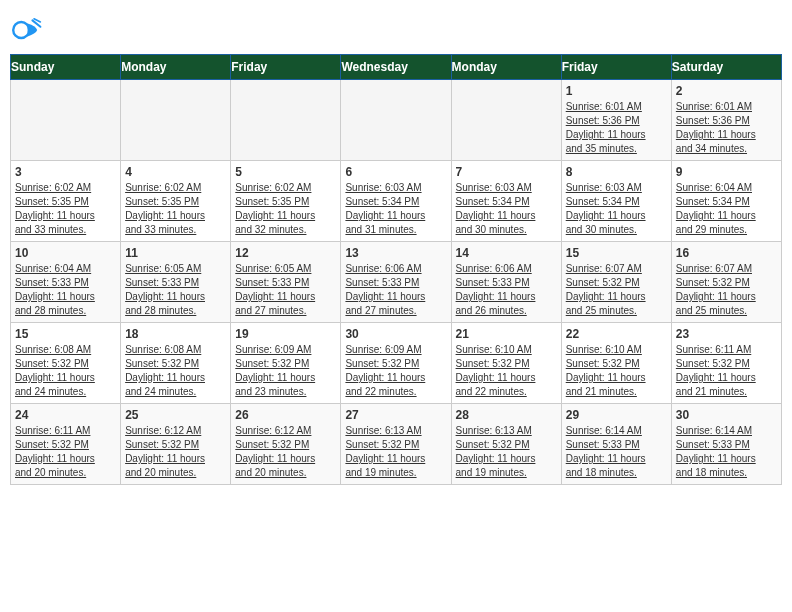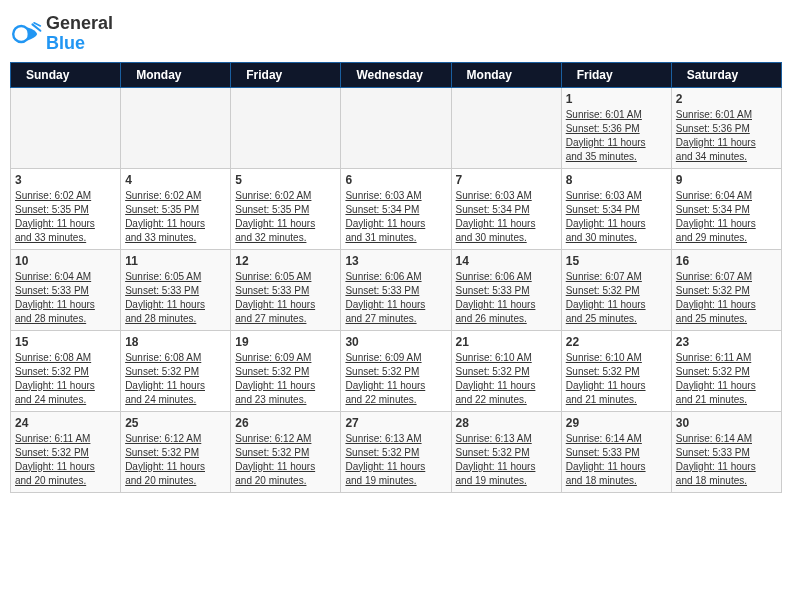--- a/index.html
+++ b/index.html
@@ -44,25 +44,25 @@
     .location {
       font-size: 16px;
       color: #555;
     }
     .calendar {
       width: 100%;
       border-collapse: collapse;
       border: 1px solid #ccc;
     }
     .calendar th {
-      background-color: #0f172a;
+      background-color: #14532d;
       color: #fff;
       font-size: 12px;
       font-weight: bold;
-      padding: 5px 15px;
+      padding: 5px 0;
       text-align: left;
       border: 1px solid #1a5fa0;
     }
     .calendar td {
       border: 1px solid #ccc;
       vertical-align: top;
       padding: 4px;
       width: 110px;
       min-height: 80px;
       font-size: 10px;
@@ -93,24 +93,20 @@
 <body>
 
 <div class="header">
   <div class="logo">
     <svg class="logo-icon" viewBox="0 0 40 40">
       <circle cx="14" cy="20" r="10" fill="none" stroke="#2196f3" stroke-width="3"></circle>
       <path d="M22 12 Q32 15 34 20 Q32 25 22 28" fill="#2196f3"></path>
       <path d="M28 8 L38 16" stroke="#2196f3" stroke-width="2.5" stroke-linecap="round"></path>
       <path d="M30 6 L38 10" stroke="#2196f3" stroke-width="2" stroke-linecap="round"></path>
     </svg>
-    <div class="logo-text">
-      <span class="logo-general">General</span><br>
-      <span class="logo-blue">Blue</span>
-    </div>
   </div>
   <div class="title-block">
   </div>
 </div>
 
 <table class="calendar">
   <thead>
     <tr>
     <th>Sunday</th>
         <th>Monday</th>

